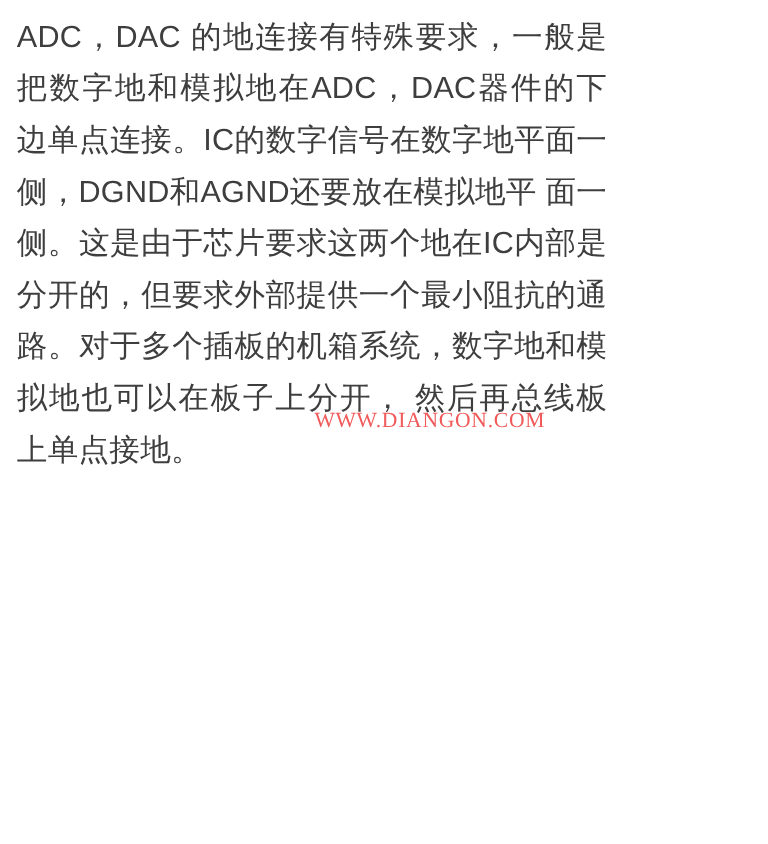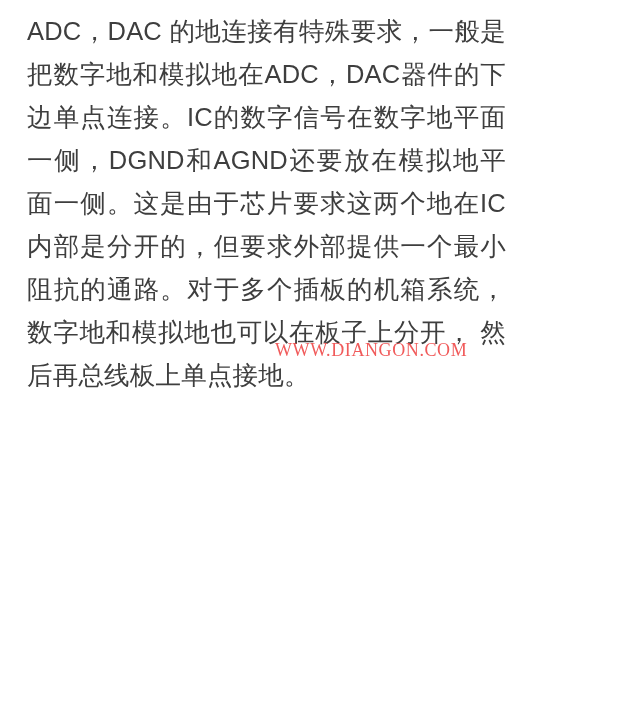--- a/index.html
+++ b/index.html
@@ -12,21 +12,21 @@
     background: #ffffff;
     font-family: "Liberation Sans", sans-serif;
     overflow: hidden;
   }
   .page {
     position: relative;
     width: 520px;
     height: 703px;
     background: #ffffff;
     box-sizing: border-box;
-    padding: 10px 14px 0 27px;
+    padding: 10px 14px 0 14px;
   }
   .article {
     position: relative;
   }
   .para {
     color: #3e3e3e;
     font-size: 25.5px;
     line-height: 43px;
     letter-spacing: 0.2px;
     text-align: justify;

